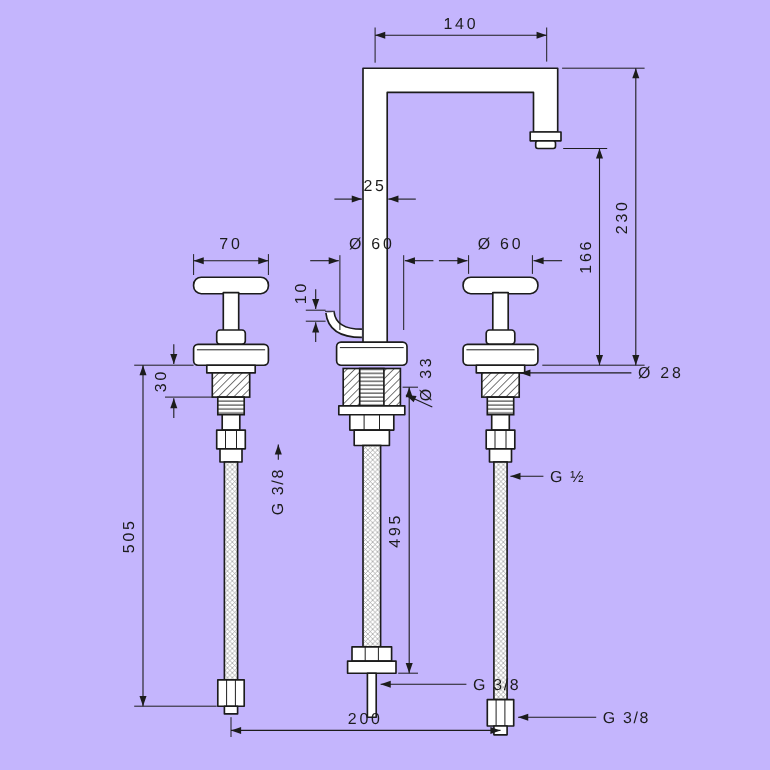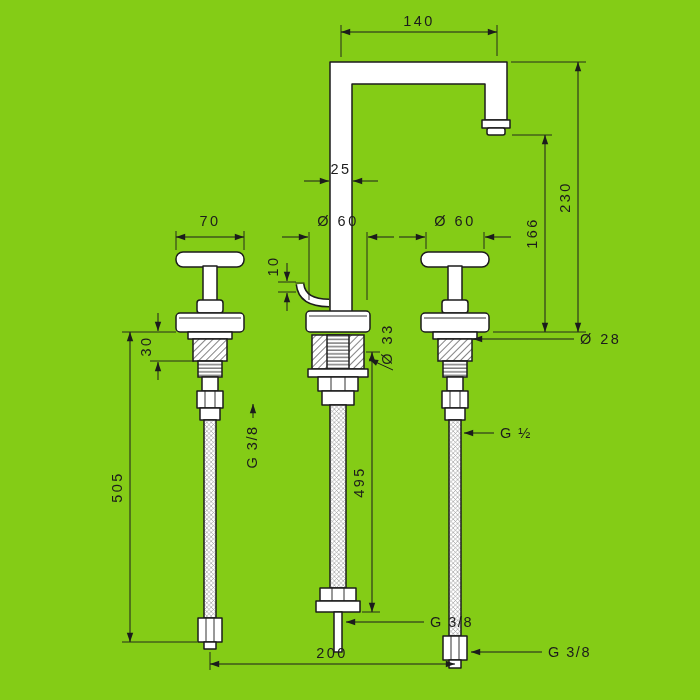--- a/index.html
+++ b/index.html
@@ -1,16 +1,16 @@
 <!DOCTYPE html>
 <html><head>
 <meta charset="utf-8">
 <style>
   html,body{margin:0;padding:0;background:#ffffff}
-  .stage{width:700px;height:700px;background:#84cc16;position:relative;overflow:hidden;
+  .stage{width:700px;height:700px;background:#c4b5fd;position:relative;overflow:hidden;
          font-family:"Liberation Sans",sans-serif}
   svg{display:block}
   .o{fill:#ffffff;stroke:#1c1c1c;stroke-width:1.5;stroke-linejoin:round}
   .o-hatch{fill:url(#hatch);stroke:#1c1c1c;stroke-width:1.5}
   .o-thread{fill:url(#threads);stroke:#1c1c1c;stroke-width:1.5}
   .o-braid{fill:url(#braid);stroke:#1c1c1c;stroke-width:1.5}
   .facet{stroke:#1c1c1c;stroke-width:0.9;fill:none}
   .dim{stroke:#1c1c1c;stroke-width:1;fill:none}
   .ext{stroke:#1c1c1c;stroke-width:0.9;fill:none}
   .hookb{fill:none;stroke:#1c1c1c;stroke-width:9}

